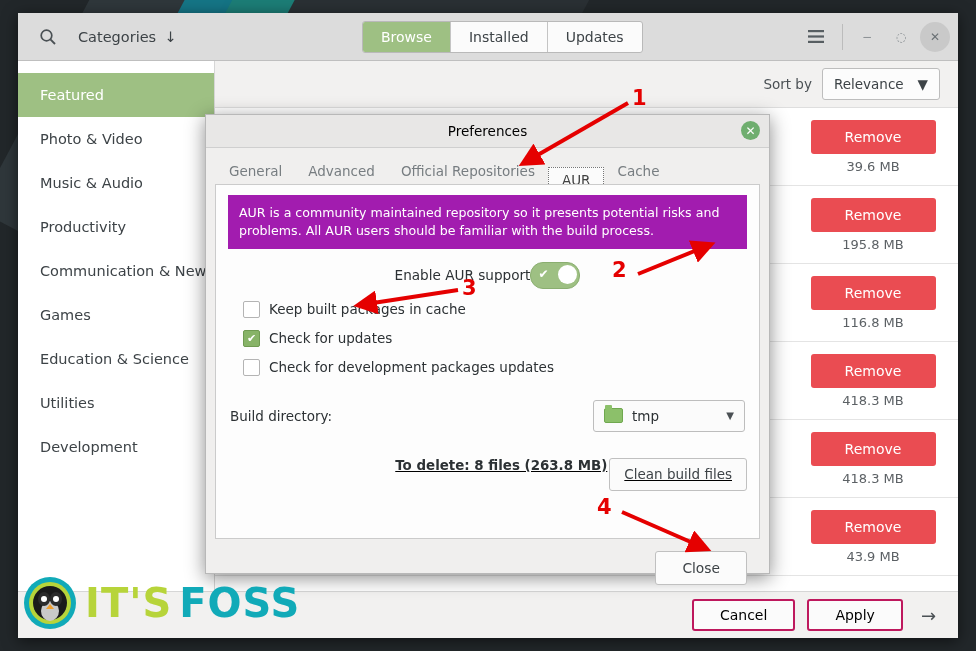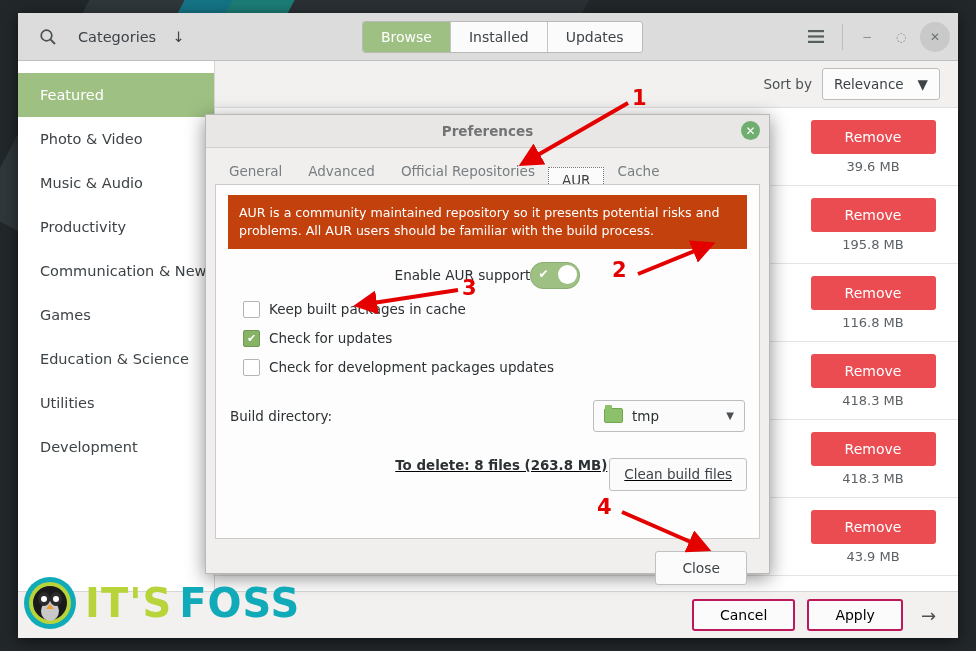--- a/index.html
+++ b/index.html
@@ -23,21 +23,21 @@
      letter-spacing:24px;font-family:"DejaVu Sans","Liberation Sans",sans-serif;}
 
   
   #mainwin{position:absolute;left:18px;top:13px;width:940px;height:625px;
      background:#f6f5f4;box-shadow:0 3px 14px rgba(0,0,0,.55);overflow:hidden;}
 
   
   .headerbar{height:47px;background:#dcdcdc;border-bottom:1px solid #bfbfbf;
      display:flex;align-items:center;position:relative;}
   .hb-search{width:60px;display:flex;align-items:center;justify-content:center;}
-  .hb-cats{font-size:14.5px;color:#3d4347;display:flex;align-items:center;gap:16px;cursor:default;}
+  .hb-cats{font-size:14.5px;color:#3d4347;display:flex;align-items:center;gap:8px;cursor:default;}
   .seg{position:absolute;left:344px;top:8px;display:flex;border:1px solid #b9b9b9;border-radius:3px;
      overflow:hidden;background:#fbfbfb;}
   .seg div{padding:0 18px;height:30px;line-height:30px;font-size:14px;color:#3d4347;border-right:1px solid #c4c4c4;}
   .seg div:last-child{border-right:none;}
   .seg div.active{background:#9ec083;color:#ffffff;}
   .hb-right{position:absolute;right:8px;top:0;height:47px;display:flex;align-items:center;gap:4px;}
   .hb-icon{width:34px;height:34px;display:flex;align-items:center;justify-content:center;color:#6b7276;font-size:15px;}
   .hb-sep{width:1px;height:26px;background:#bcbcbc;margin:0 5px;}
   .winbtn{width:30px;height:30px;border-radius:50%;display:flex;align-items:center;justify-content:center;
      font-size:12px;color:#8a9094;}
@@ -72,30 +72,30 @@
      gap:12px;padding-right:16px;box-sizing:border-box;}
   .fbtn{border:2px solid #be185d;background:#fbfbfb;border-radius:3px;height:32px;padding:0 26px;
      font-size:14px;color:#000000;font-family:inherit;}
   .farrow{font-size:18px;color:#4b5155;padding:0 6px;}
 
   
   #dlg{position:absolute;left:205px;top:114px;width:565px;height:460px;background:#f0efee;
      box-shadow:0 4px 18px rgba(0,0,0,.45);border:1px solid #b8b8b8;box-sizing:border-box;}
   .dlg-title{height:32px;background:#e8e7e6;border-bottom:1px solid #cfcfcf;
      display:flex;align-items:center;justify-content:center;position:relative;}
-  .dlg-title span{font-size:13.5px;font-weight:bold;color:#737373;}
+  .dlg-title span{font-size:13.5px;font-weight:normal;color:#000000;}
   .dlg-x{position:absolute;right:9px;top:6px;width:19px;height:19px;border-radius:50%;
      background:#6fae6f;color:#fff;font-size:12px;display:flex;align-items:center;justify-content:center;}
   .tabs{display:flex;align-items:flex-end;height:30px;padding:6px 10px 0 10px;gap:0;}
   .tab{font-size:13.5px;color:#777d81;padding:4px 13px 5px 13px;}
   .tab.active{color:#404040;background:#fbfbfb;border:1px dotted #777;border-bottom:1px solid #fbfbfb;
      position:relative;top:10px;}
   .panel{margin:0 9px;height:355px;background:#fdfdfd;border:1px solid #cbcbcb;box-sizing:border-box;
      padding:10px 12px;position:relative;}
-  .warn{background:#c2410c;color:#fff;font-size:12.6px;line-height:1.42;padding:9px 11px;}
+  .warn{background:#a21caf;color:#fff;font-size:12.6px;line-height:1.42;padding:9px 11px;}
   .rowline{display:flex;align-items:center;justify-content:center;margin-top:13px;}
   .rowline .txt{font-size:13.6px;color:#2c3134;}
   .toggle{width:48px;height:25px;border-radius:13px;background:#9ec083;position:relative;
      border:1px solid #8aae70;}
   .toggle .knob{position:absolute;right:2px;top:2px;width:19px;height:19px;border-radius:50%;background:#fff;}
   .toggle .chk{position:absolute;left:7px;top:4px;color:#fff;font-size:12px;}
   .cbrow{display:flex;align-items:center;gap:9px;margin:12px 0 0 15px;}
   .cbox{width:15px;height:15px;border:1px solid #b4b4b4;background:#fff;border-radius:2px;}
   .cbox.on{background:#87b367;border-color:#6f9a51;color:#fff;font-size:11px;
      display:flex;align-items:center;justify-content:center;}

